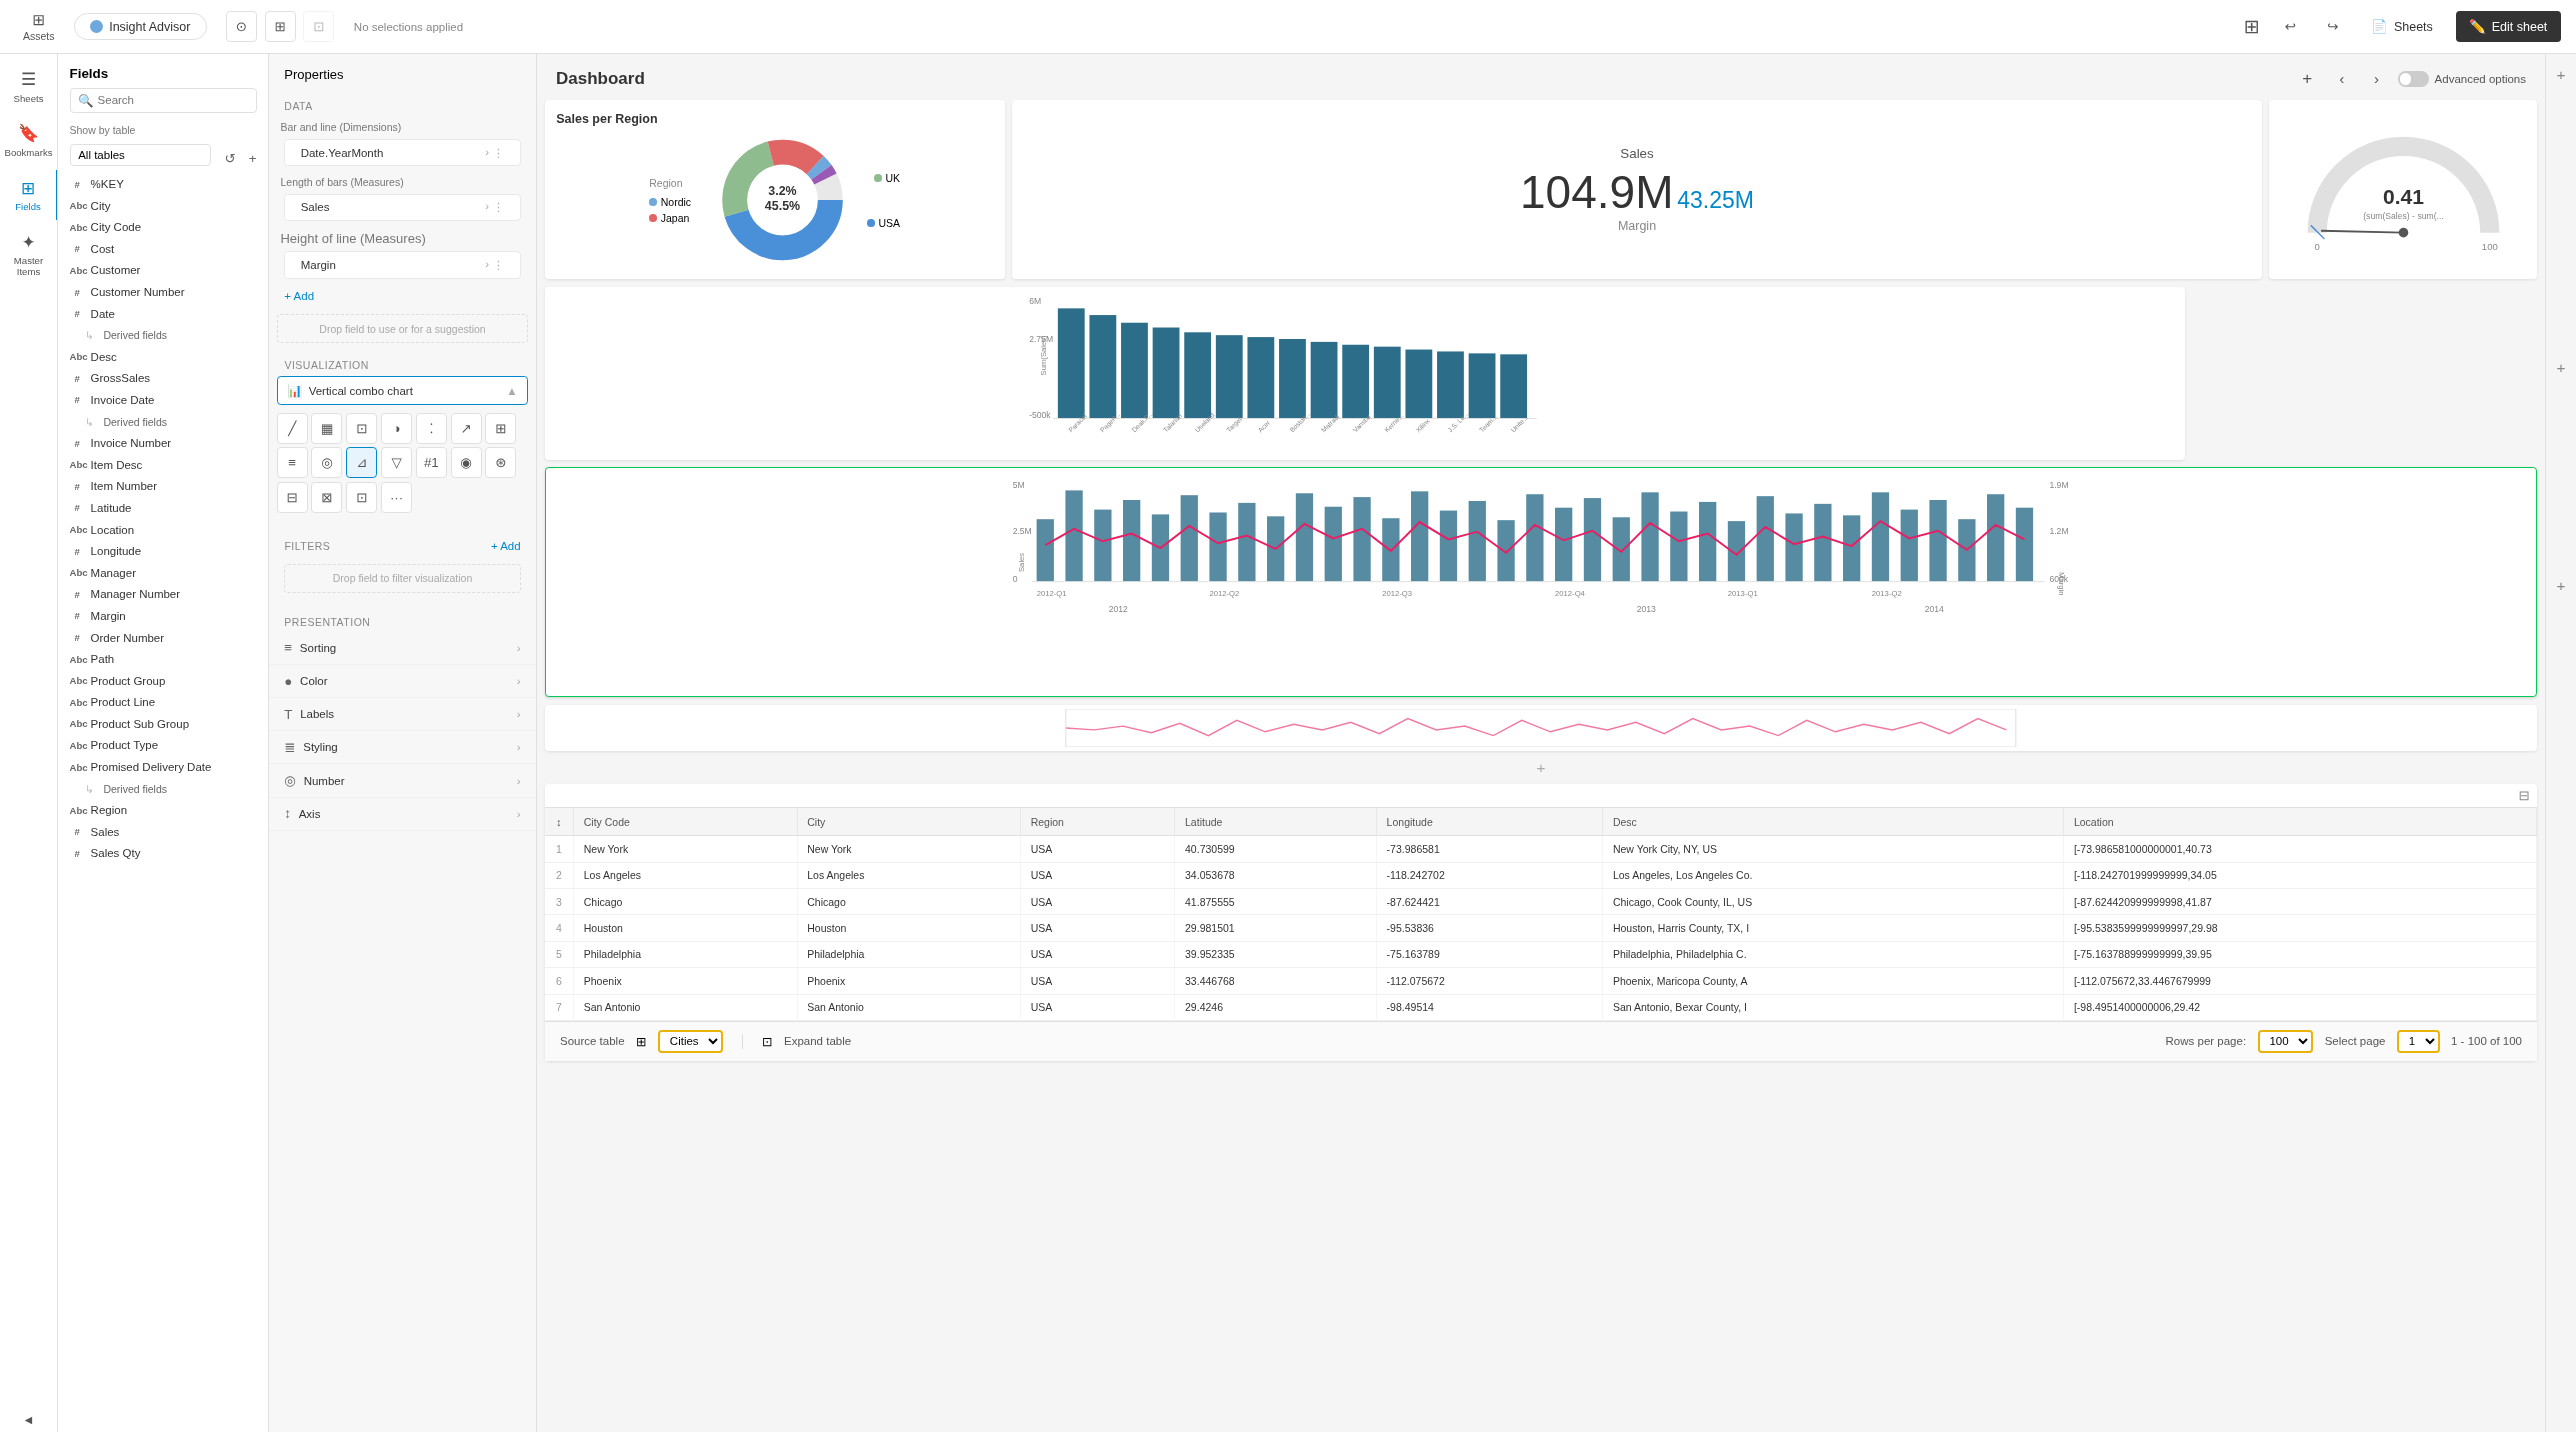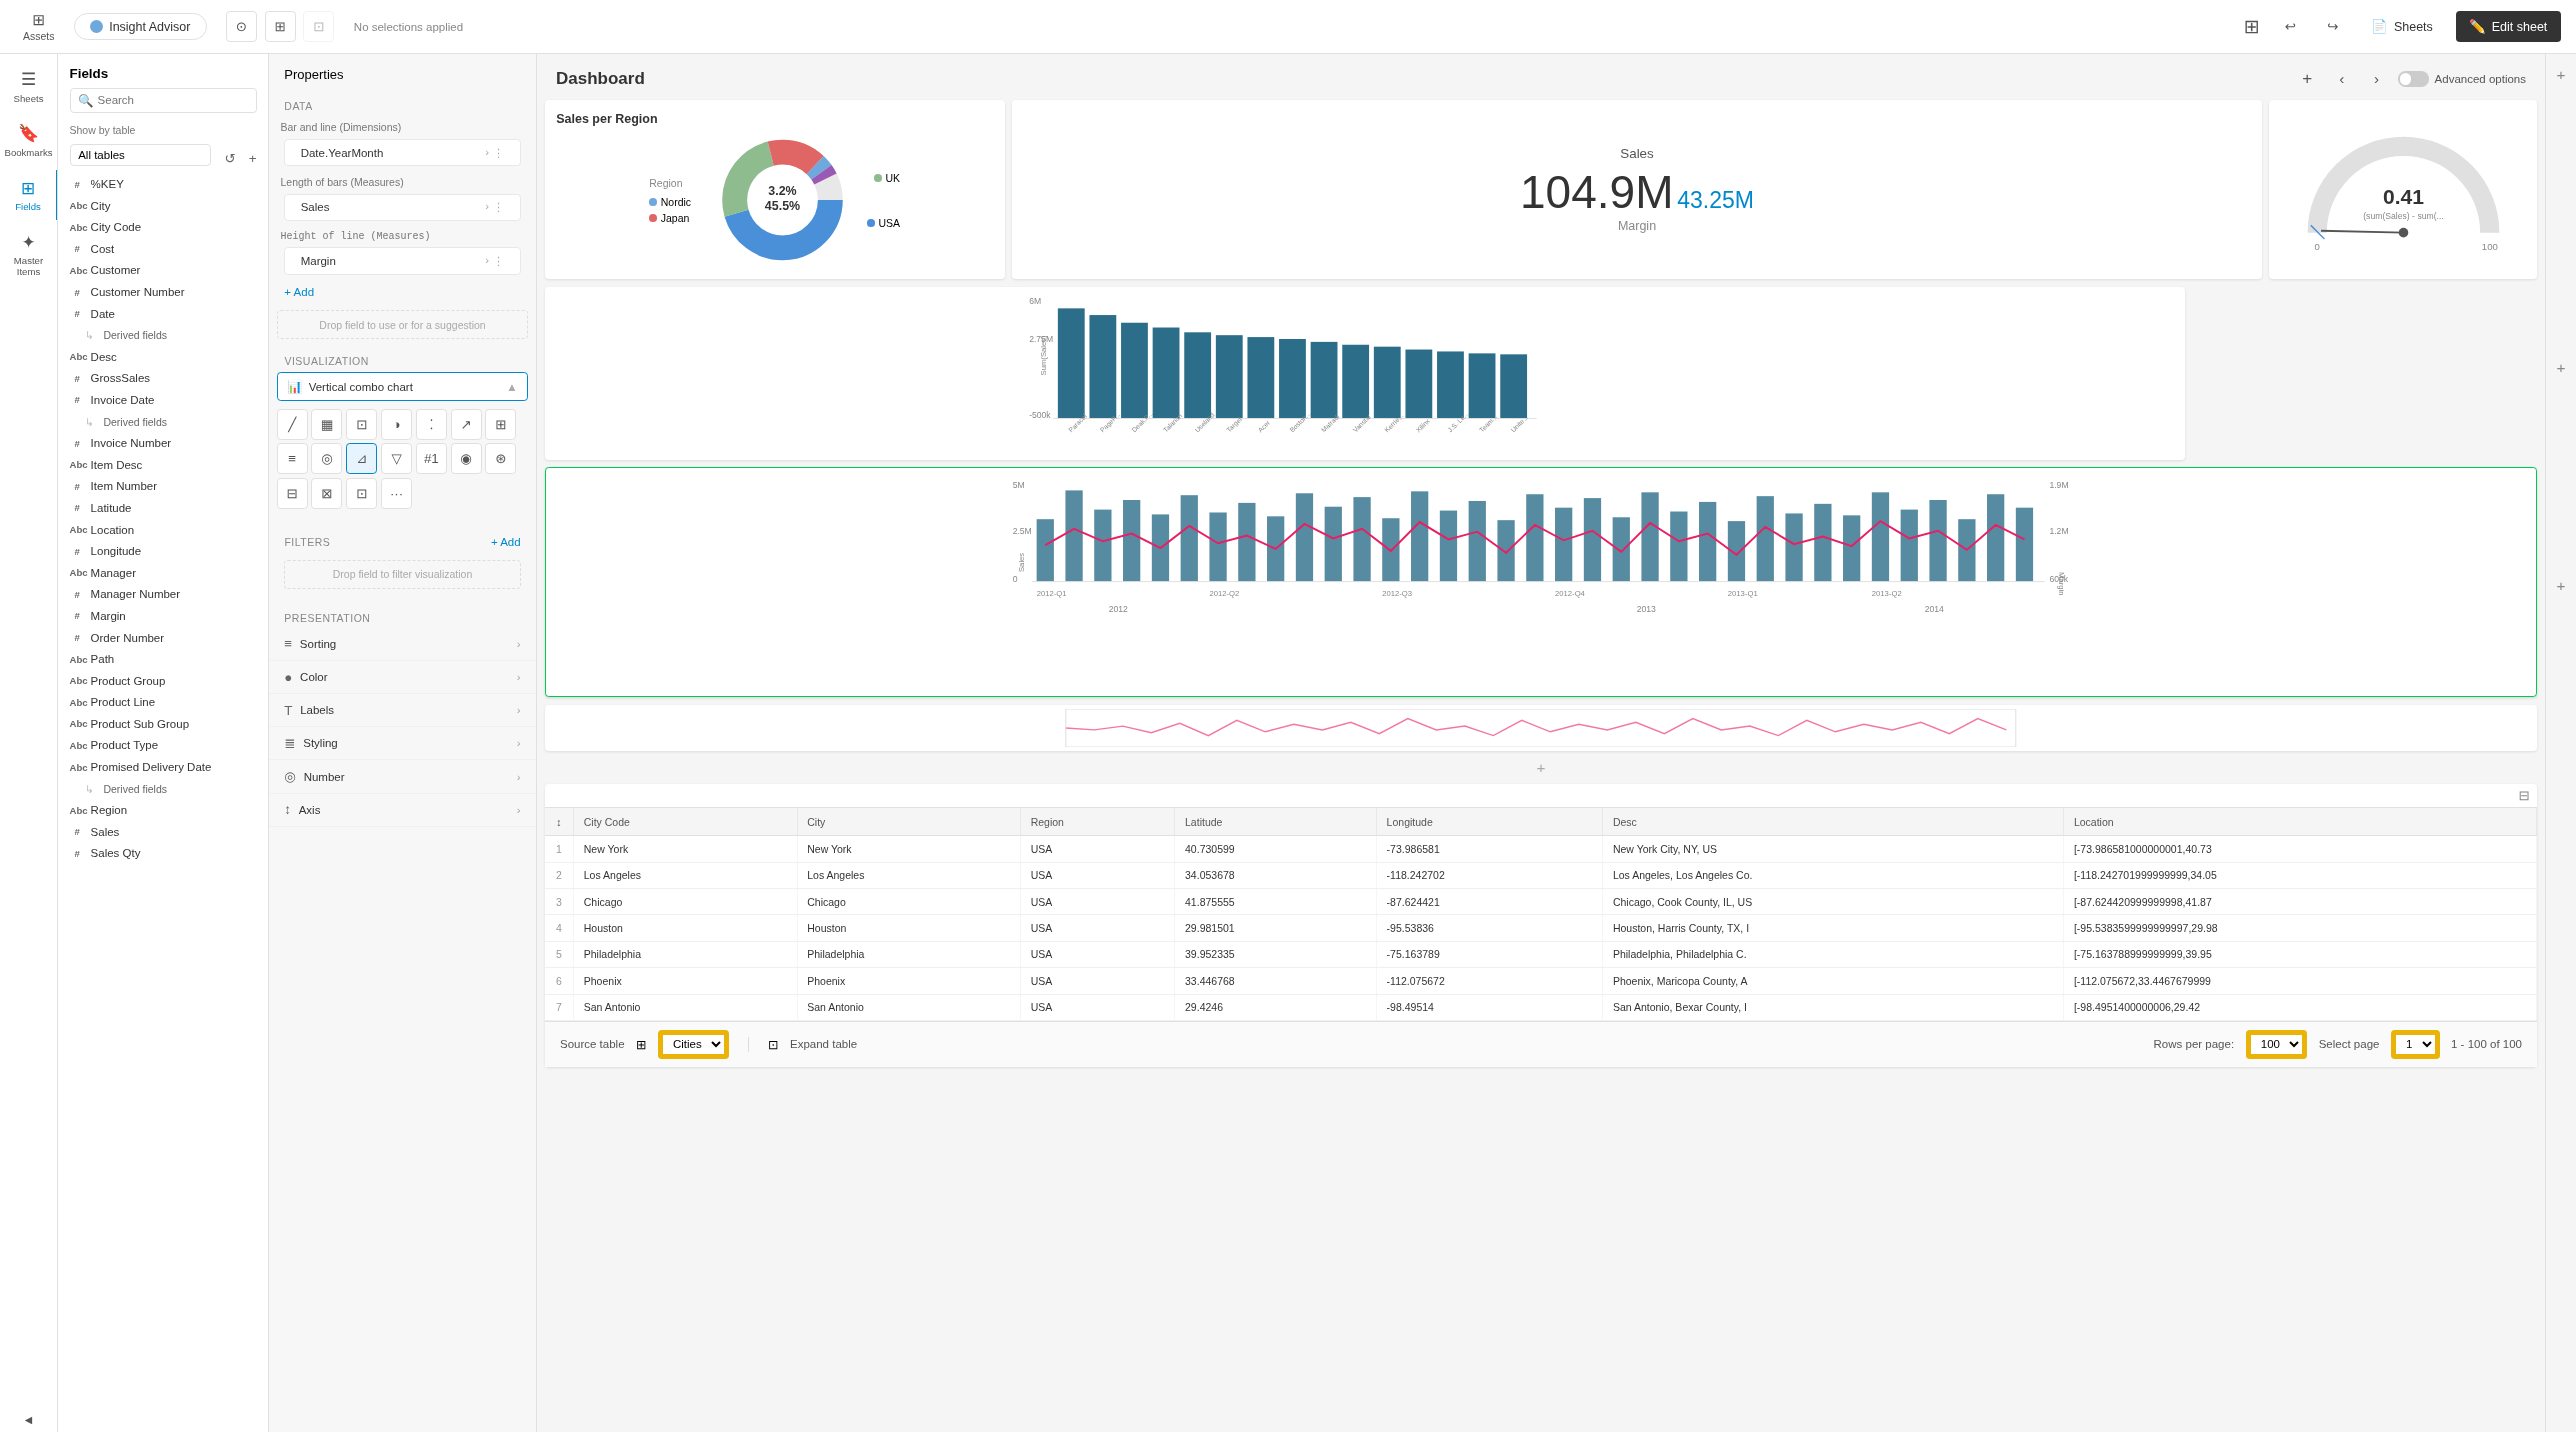--- a/index.html
+++ b/index.html
@@ -106,21 +106,21 @@
 
     
     .data-table-section { background: #fff; margin: 0 7.7px 7.7px; border-radius: 3.8px; box-shadow: 0 1px 2.9px rgba(0,0,0,0.1); flex-shrink: 0; }
     .data-table { width: 100%; border-collapse: collapse; font-size: 10.5px; }
     .data-table th { background: #f5f5f5; border-bottom: 1px solid #e0e0e0; border-right: 1px solid #e8e8e8; padding: 7.7px 9.6px; text-align: left; font-weight: 500; color: #555; white-space: nowrap; }
     .data-table th:first-child { width: 29px; text-align: center; }
     .data-table td { padding: 6.7px 9.6px; border-bottom: 1px solid #f0f0f0; border-right: 1px solid #f5f5f5; color: #333; white-space: nowrap; overflow: hidden; text-overflow: ellipsis; max-width: 192px; }
     .data-table td:first-child { text-align: center; color: #999; }
     .table-footer { display: flex; align-items: center; padding: 7.7px 15.3px; border-top: 1px solid #e0e0e0; gap: 11.5px; background: #fafafa; }
     .table-footer-label { font-size: 11.5px; color: #555; }
-    .footer-select { border: 5px solid #eab308; border-radius: 3.8px; padding: 2.9px 5.8px; font-size: 11.5px; background: #fff; text-align: center; }
+    .footer-select { border: 2px solid #eab308; border-radius: 3.8px; padding: 2.9px 5.8px; font-size: 11.5px; background: #fff; }
     .footer-spacer { flex: 1; }
     .footer-page-info { font-size: 11.5px; color: #555; }
 
     
     .right-edge { width: 31px; background: #f5f5f5; display: flex; flex-direction: column; align-items: center; padding-top: 11.5px; gap: 7.7px; border-left: 1px solid #e0e0e0; }
     .right-edge-btn { font-size: 15.3px; color: #888; cursor: pointer; }
 
     
     .fields-list::-webkit-scrollbar { width: 3.8px; }
     .fields-list::-webkit-scrollbar-thumb { background: #ccc; border-radius: 1.9px; }
@@ -356,21 +356,21 @@
       <div class="props-row">
         <span class="props-row-label">Sales</span>
         <div class="props-row-icons">
           <span style="color:#aaa;">›</span>
           <span style="color:#aaa;">⋮</span>
         </div>
       </div>
     </div>
 
     <div style="padding: 3.8px 7.7px 1.9px;">
-      <div style="font-size:10px; color:#777; padding: 1.9px 3.8px 3.8px; font-family: Liberation Mono, monospace;">Height of line (Measures)</div>
+      <div style="font-size:13px; color:#777; padding: 1.9px 3.8px 3.8px;">Height of line (Measures)</div>
       <div class="props-row">
         <span class="props-row-label">Margin</span>
         <div class="props-row-icons">
           <span style="color:#aaa;">›</span>
           <span style="color:#aaa;">⋮</span>
         </div>
       </div>
     </div>
 
     <div class="add-btn">+ Add</div>

